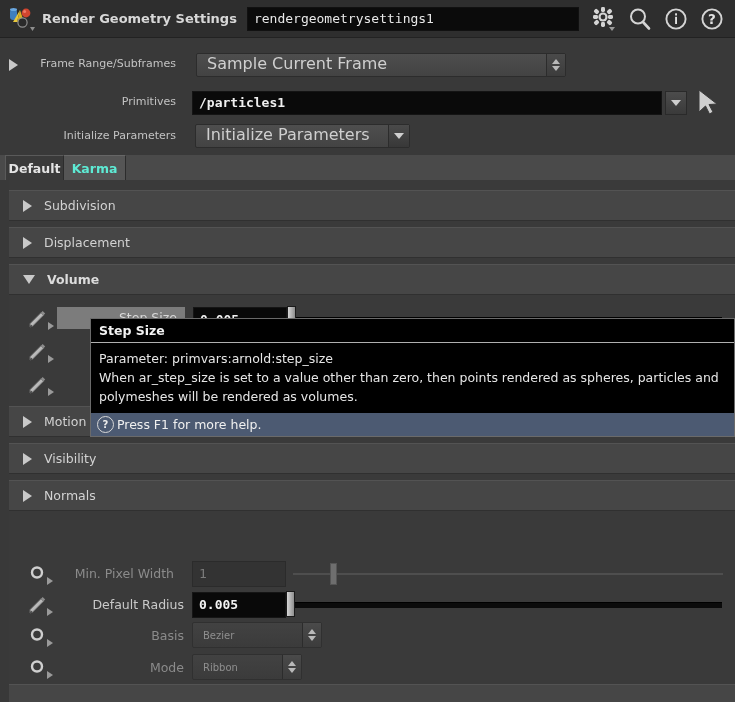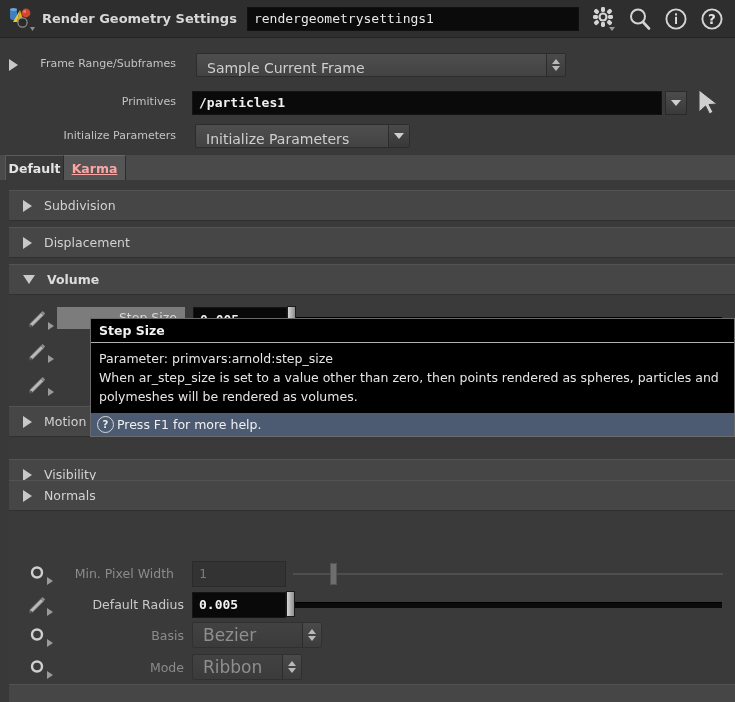--- a/index.html
+++ b/index.html
@@ -31,22 +31,22 @@
 
   
   .toprow{position:absolute;left:0;display:flex;align-items:center;height:26px;}
   .plabel{
     text-align:right;padding-right:10px;color:#c3c3c3;font-size:11px;
     box-sizing:border-box;white-space:nowrap;
   }
   .combo{
     background:linear-gradient(#4e4e4e,#434343);
     border:1px solid #2c2c2c;border-radius:2px;height:24px;
-    display:flex;align-items:flex-end;box-sizing:border-box;
-    color:#cfcfcf;font-size:14px;
+    display:flex;align-items:flex-start;box-sizing:border-box;
+    color:#cfcfcf;font-size:16px;
   }
   .combo .ctext{padding-left:10px;flex:1 1 auto;white-space:nowrap;overflow:hidden;}
   .spinbtn{
     width:18px;height:22px;flex:0 0 18px;
     background:linear-gradient(#4a4a4a,#3c3c3c);
     border-left:1px solid #2c2c2c;
     display:flex;flex-direction:column;align-items:center;justify-content:center;gap:2px;
   }
   .arrU{width:0;height:0;border-left:4px solid transparent;border-right:4px solid transparent;border-bottom:5px solid #b9b9b9;}
   .arrD{width:0;height:0;border-left:4px solid transparent;border-right:4px solid transparent;border-top:5px solid #b9b9b9;}
@@ -74,21 +74,21 @@
   .triDn{width:0;height:0;border-left:6px solid transparent;border-right:6px solid transparent;border-top:9px solid #c9c9c9;}
 
   
   .tabbar{position:absolute;left:0;top:155px;width:735px;height:25px;background:#4a4a4a;}
   .tab{
     position:absolute;top:0;height:25px;box-sizing:border-box;
     display:flex;align-items:center;justify-content:center;
     font-weight:bold;font-size:12.5px;padding:0 12px;cursor:pointer;
   }
   .tab.active{background:#3a3a3a;color:#e4e4e4;border-top:1px solid #5a5a5a;border-left:1px solid #5a5a5a;border-right:1px solid #2c2c2c;}
-  .tab.inactive{background:#555;color:#fca5a5;border-top:1px solid #666;border-right:1px solid #2c2c2c;text-decoration:underline;}
+  .tab.inactive{background:#555;color:#5eead4;border-top:1px solid #666;border-right:1px solid #2c2c2c;}
 
   
   .section{
     position:absolute;left:9px;width:726px;height:31px;box-sizing:border-box;
     background:#464646;border-top:1px solid #535353;border-bottom:1px solid #303030;
     display:flex;align-items:center;
   }
   .section .sarrow{margin-left:14px;margin-right:12px;display:flex;align-items:center;}
   .section .stitle{font-size:12.5px;color:#d2d2d2;}
   .section.open .stitle{font-weight:bold;color:#dcdcdc;}
@@ -114,21 +114,21 @@
     font-size:13px;padding:0 6px;line-height:24px;height:26px;
   }
   .actfield{
     position:absolute;background:#090909;border:1px solid #151515;box-sizing:border-box;
     color:#f2f2f2;font-family:"DejaVu Sans Mono","Liberation Mono",monospace;
     font-size:13px;font-weight:bold;padding:0 6px;line-height:24px;height:26px;
   }
   .menufield{
     position:absolute;height:26px;box-sizing:border-box;display:flex;align-items:center;
     background:linear-gradient(#424242,#3b3b3b);border:1px solid #303030;border-radius:2px;
-    color:#8f8f8f;font-size:17px;
+    color:#8f8f8f;font-size:10px;
   }
   .menufield .mtext{padding-left:10px;flex:1 1 auto;}
 
   
   .tooltip{
     position:absolute;left:90px;top:318px;width:645px;
     background:#000;border:1px solid #6a6a6a;box-sizing:border-box;z-index:50;
   }
   .tt-title{
     font-weight:bold;font-size:12.5px;color:#f2f2f2;padding:4px 8px 4px 8px;
@@ -323,21 +323,21 @@
     <div class="subtri" style="top:17px;"></div>
   </div>
 
   <div class="section" style="top:406px;">
     <span class="sarrow">
         <span class="triR"></span>
       </span>
     <span class="stitle">Motion B</span>
   </div>
 
-  <div class="section" style="top:443px;margin-top:16px;">
+  <div class="section" style="top:443px;">
     <span class="sarrow">
         <span class="triR"></span>
       </span>
     <span class="stitle">Visibility</span>
   </div>
 
   <div class="section" style="top:480px;">
     <span class="sarrow">
         <span class="triR"></span>
       </span>

